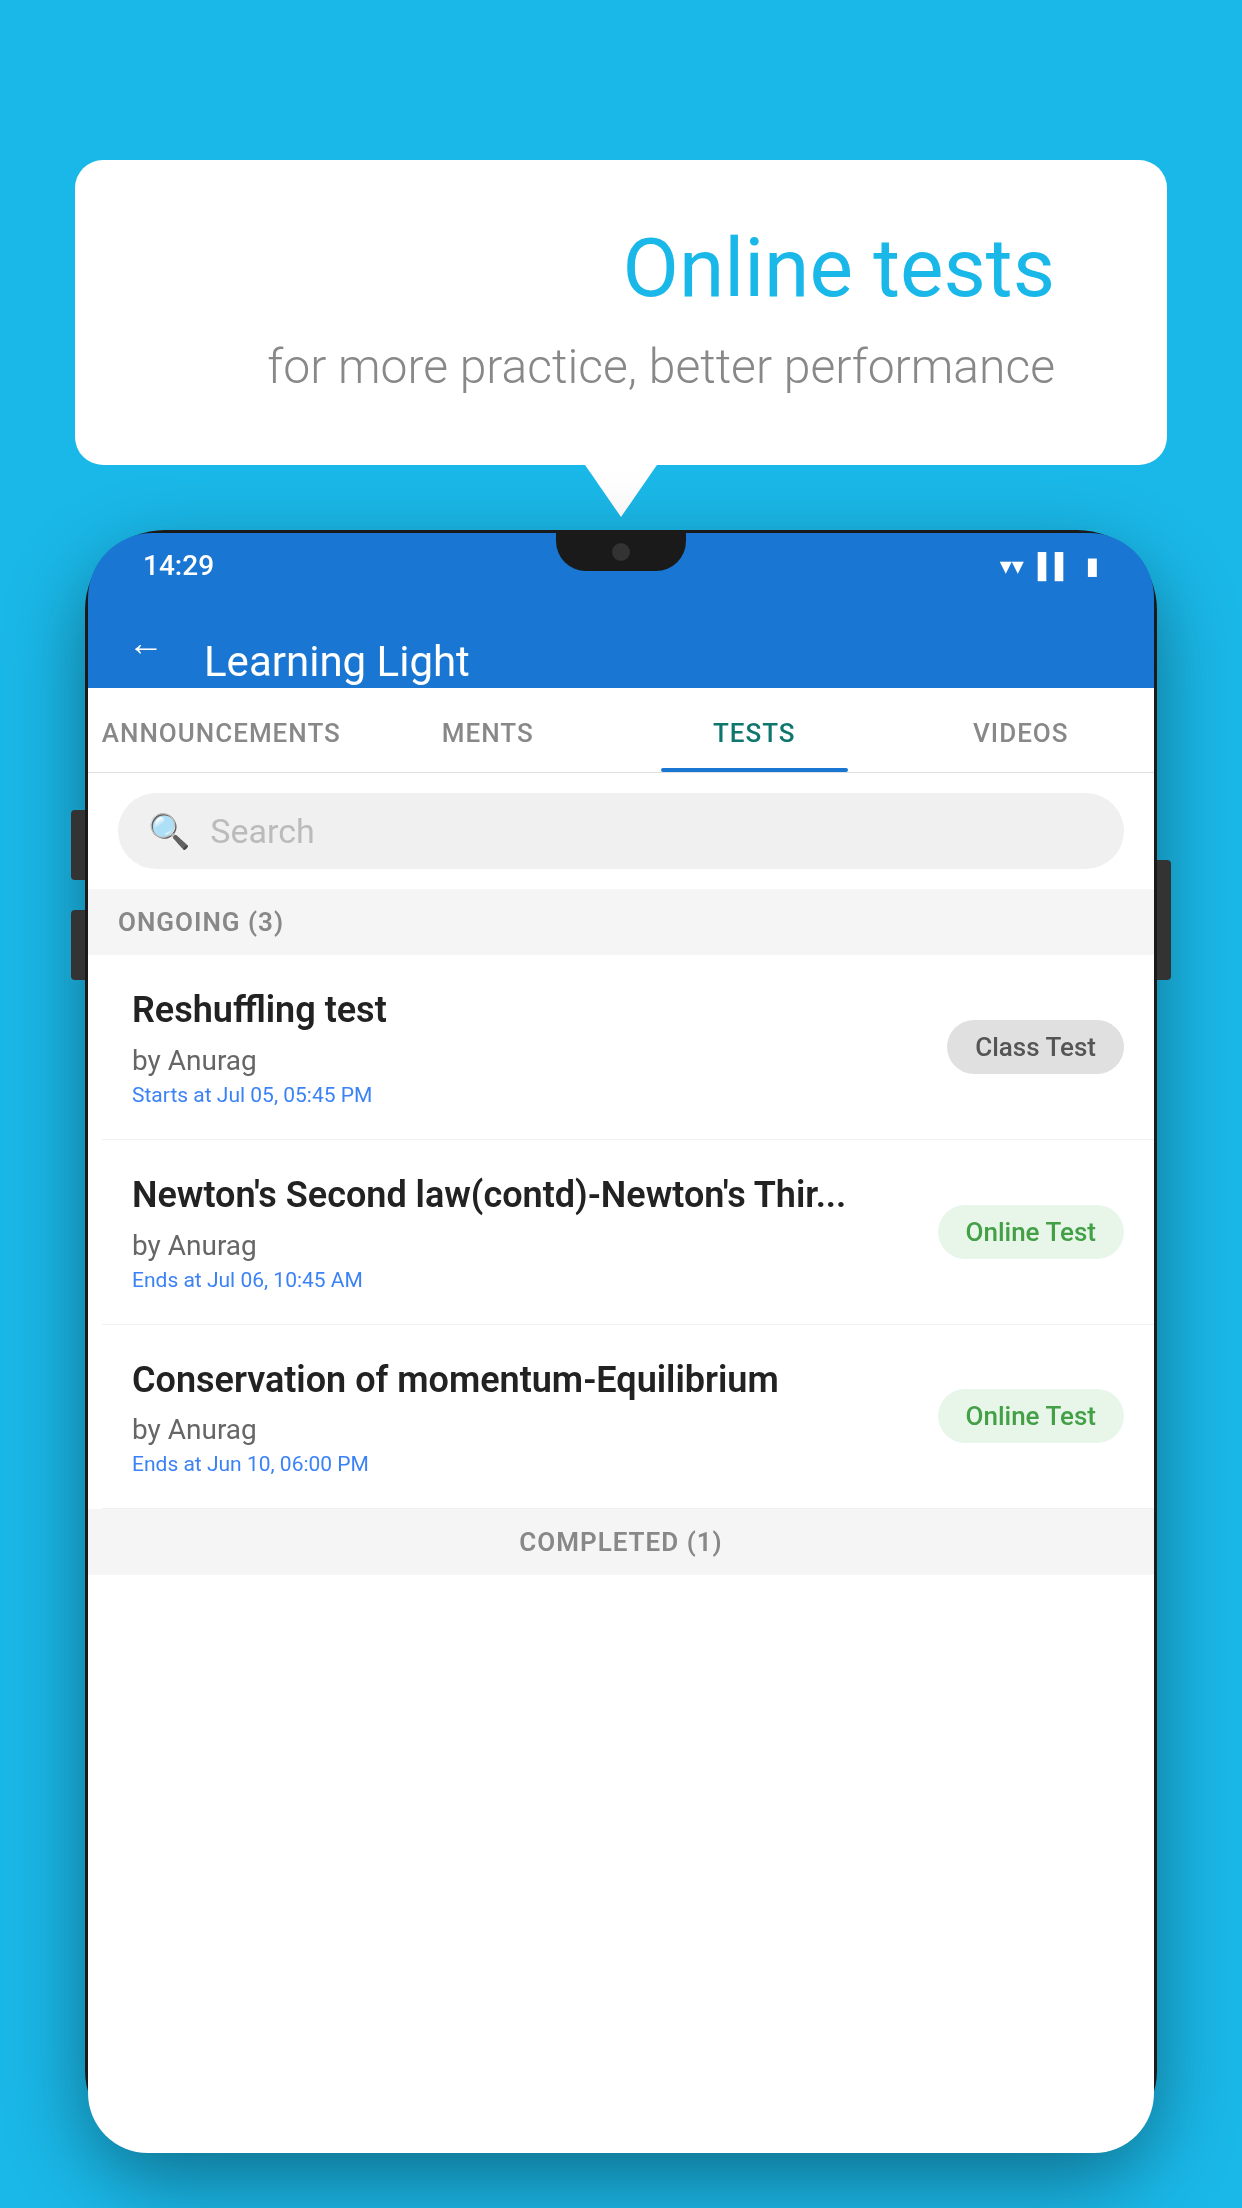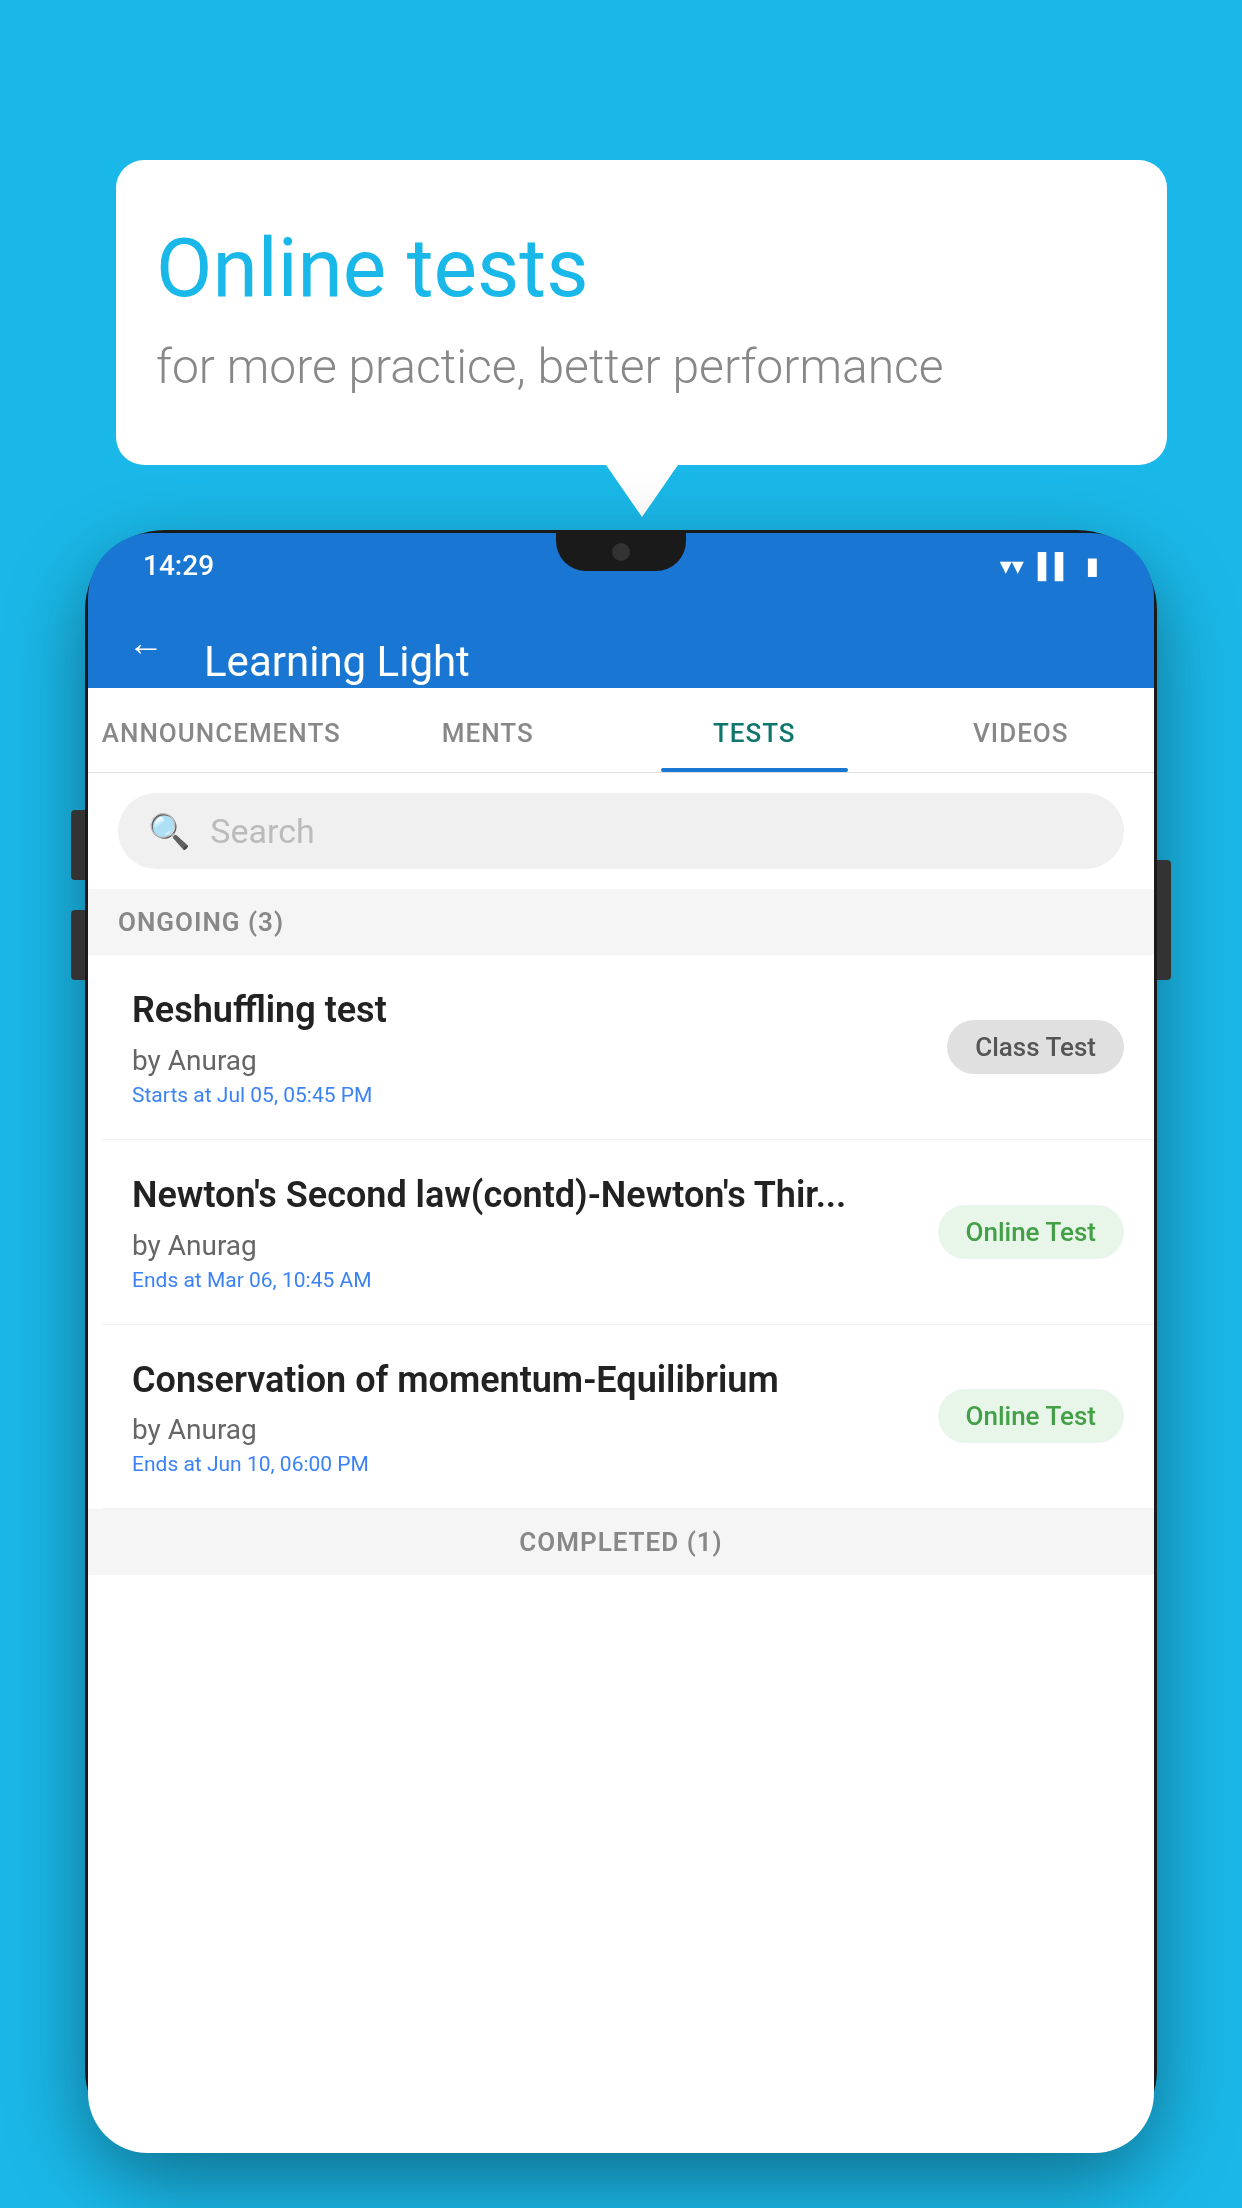--- a/index.html
+++ b/index.html
@@ -14,23 +14,22 @@
     }
 
     
     .speech-bubble {
       position: absolute;
       top: 160px;
       left: 75px;
       right: 75px;
       background: white;
       border-radius: 28px;
-      padding: 60px 40px 70px;
-      text-align: left;
-      margin-left: 41px;
+      padding: 60px 112px 70px;
+      text-align: right;
     }
 
     .speech-bubble::after {
       content: '';
       position: absolute;
       bottom: -52px;
       left: 50%;
       transform: translateX(-50%);
       width: 0;
       height: 0;
@@ -381,21 +380,21 @@
           <div class="test-author">by Anurag</div>
           <div class="test-date">Starts at  Jul 05, 05:45 PM</div>
         </div>
         <span class="badge badge-class">Class Test</span>
       </div>
 
       <div class="test-item">
         <div class="test-info">
           <div class="test-name">Newton's Second law(contd)-Newton's Thir...</div>
           <div class="test-author">by Anurag</div>
-          <div class="test-date">Ends at  Mar 06, 10:45 AM</div>
+          <div class="test-date">Ends at  Jul 06, 10:45 AM</div>
         </div>
         <span class="badge badge-online">Online Test</span>
       </div>
 
       <div class="test-item">
         <div class="test-info">
           <div class="test-name">Conservation of momentum-Equilibrium</div>
           <div class="test-author">by Anurag</div>
           <div class="test-date">Ends at  Jun 10, 06:00 PM</div>
         </div>

